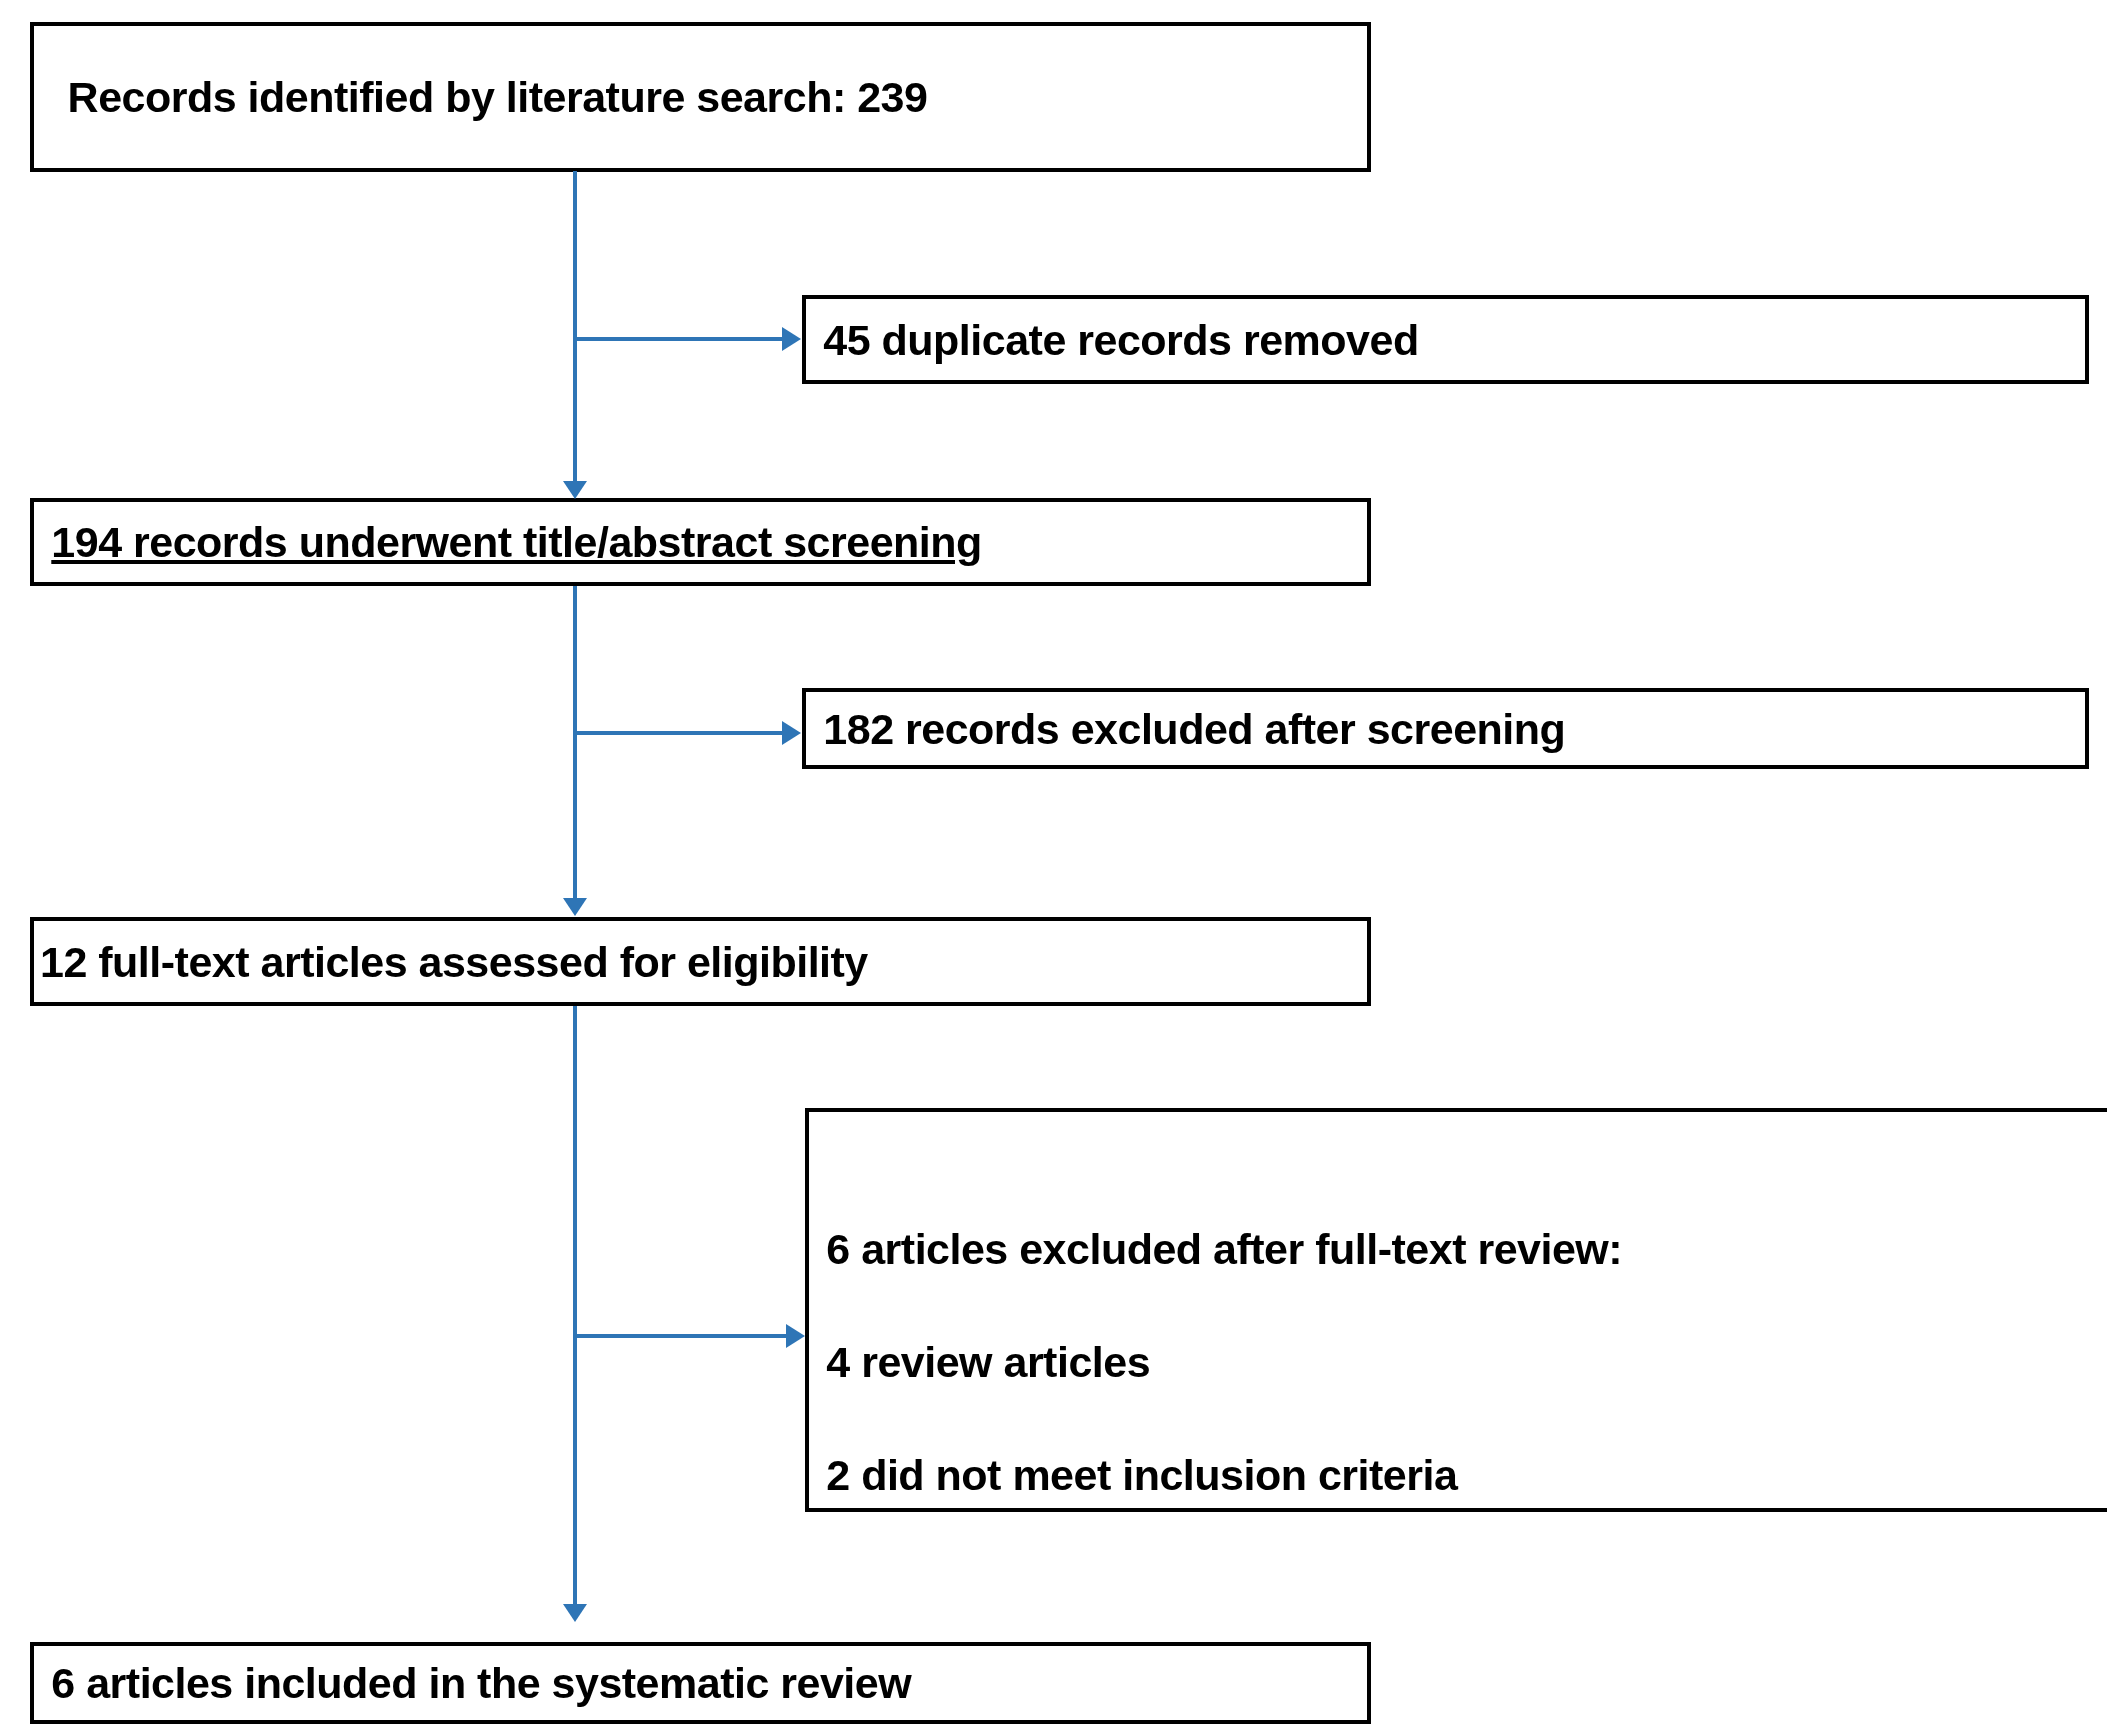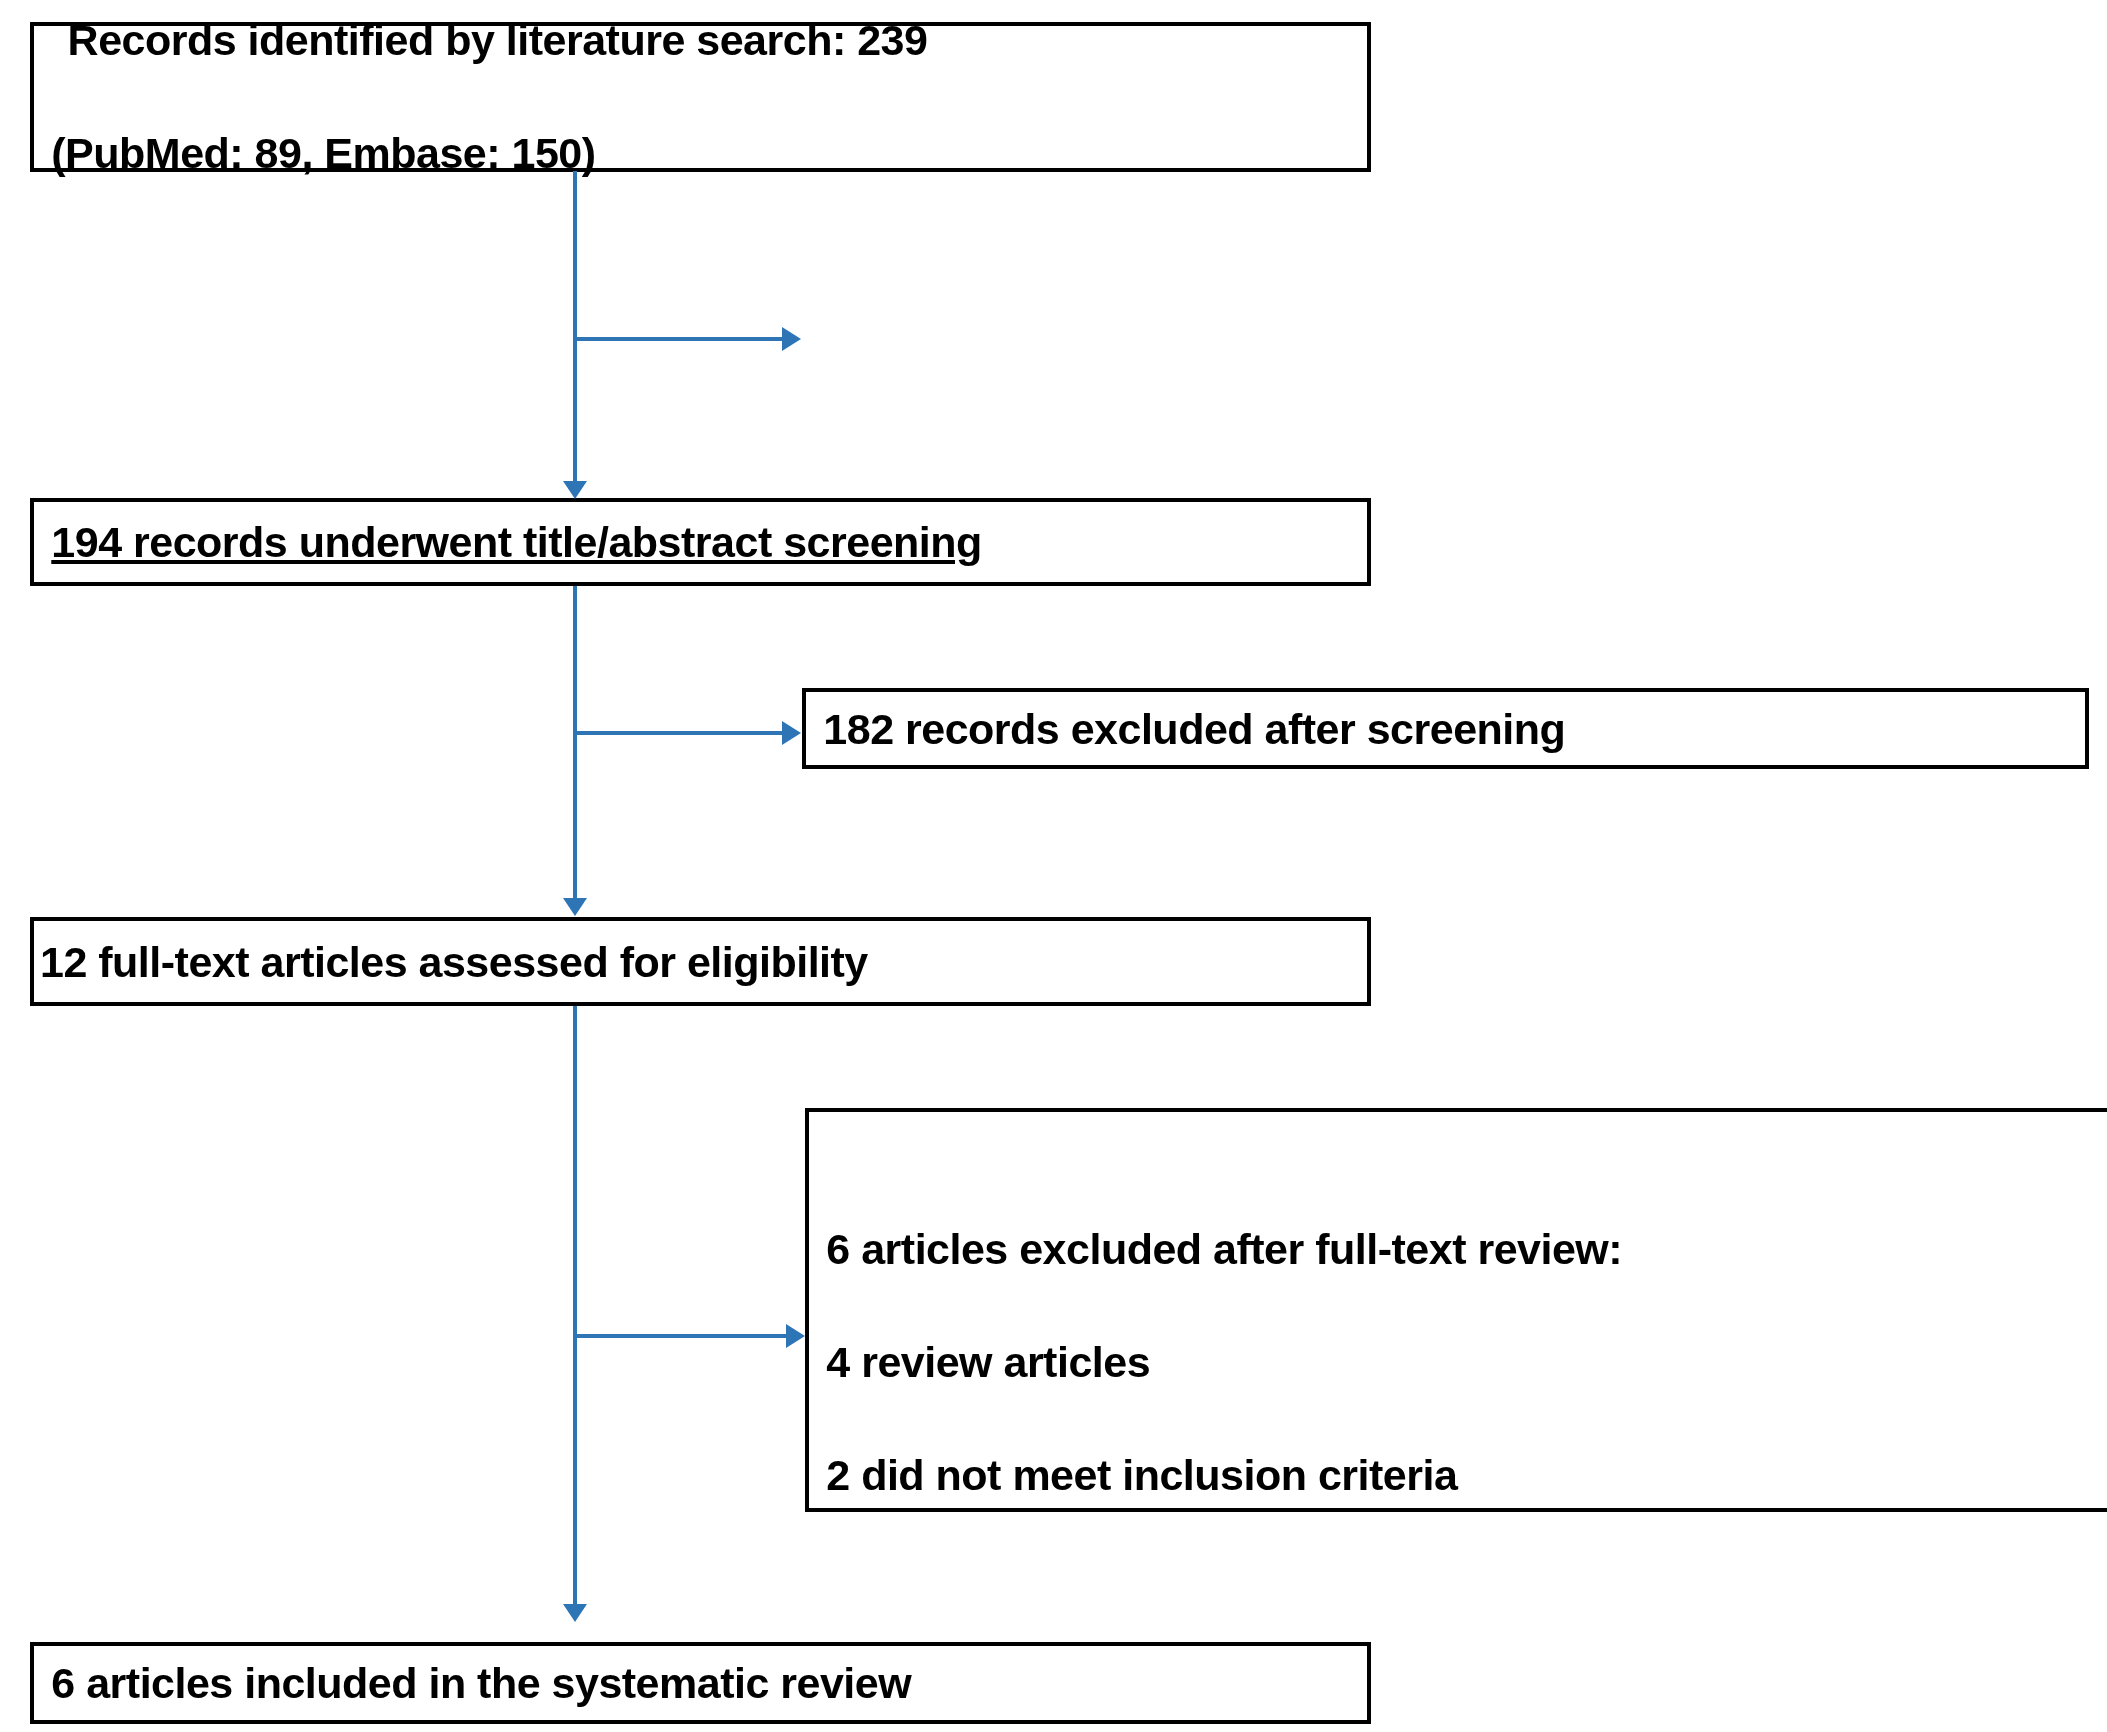--- a/index.html
+++ b/index.html
@@ -74,23 +74,25 @@
   #ah-r2 { left: 782px; top: 721px; }
   #ah-r3 { left: 786px; top: 1324px; }
 </style>
 </head>
 <body>
 
 <div id="canvas">
 
   <div class="box" id="box-identified">
     <div class="tline indent">Records identified by literature search: 239</div>
-    <div class="tline">(PubMed: 89, Embase: 150)</div>
   </div>
 
+  <div class="box" id="box-duplicates">
+    <div class="tline">45 duplicate records removed</div>
+  </div>
 
   <div class="box" id="box-screening">
     <div class="tline">194 records underwent title/abstract screening</div>
   </div>
 
   <div class="box" id="box-excluded-screening">
     <div class="tline">182 records excluded after screening</div>
   </div>
 
   <div class="box" id="box-fulltext">

